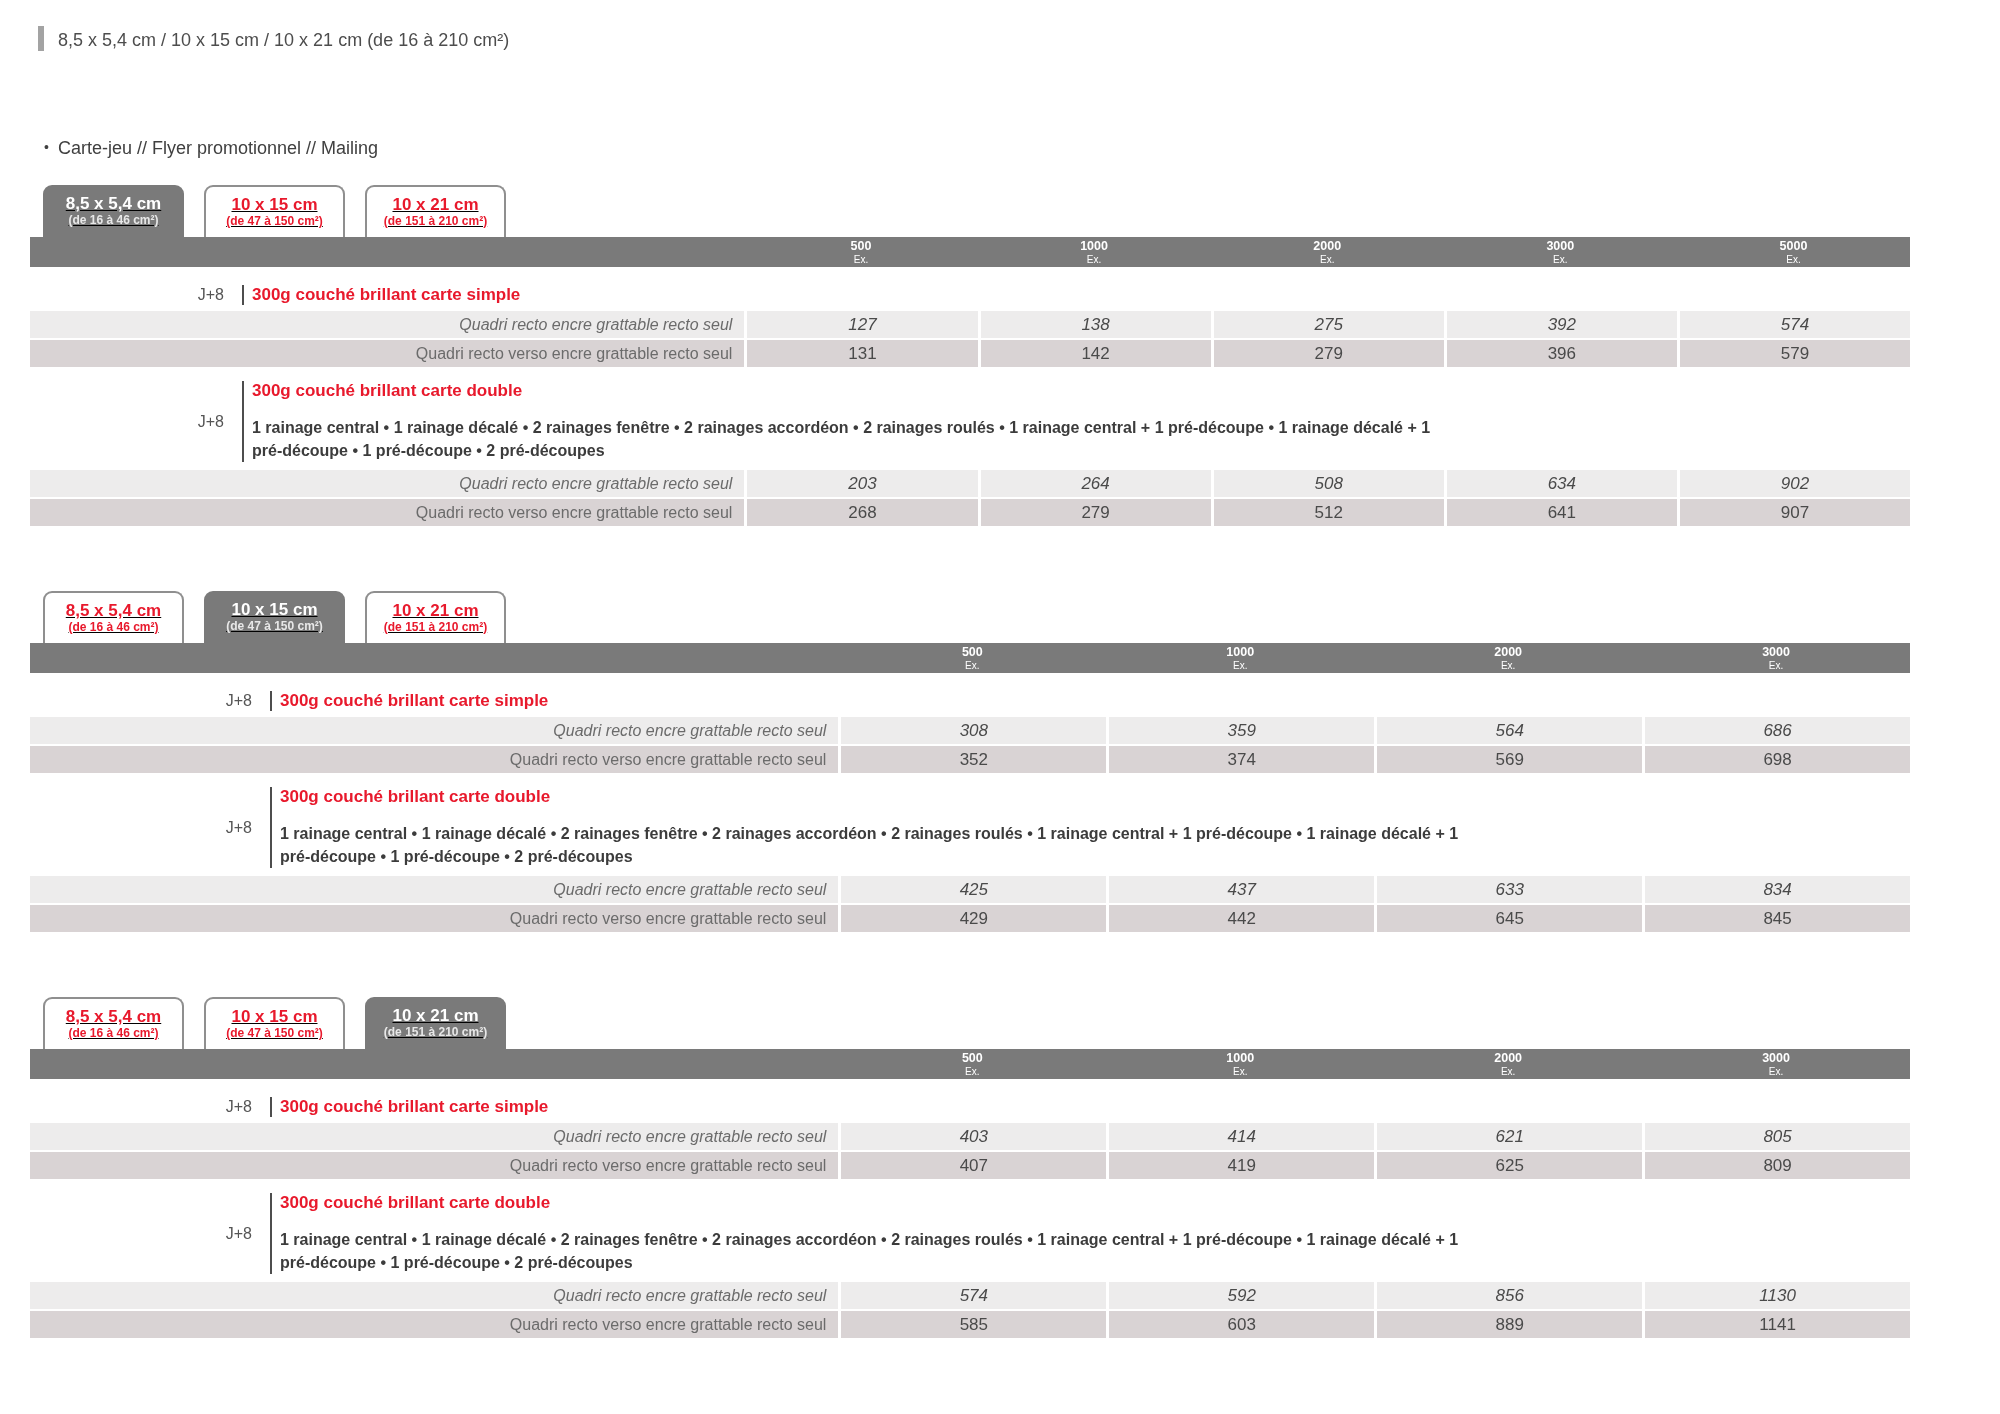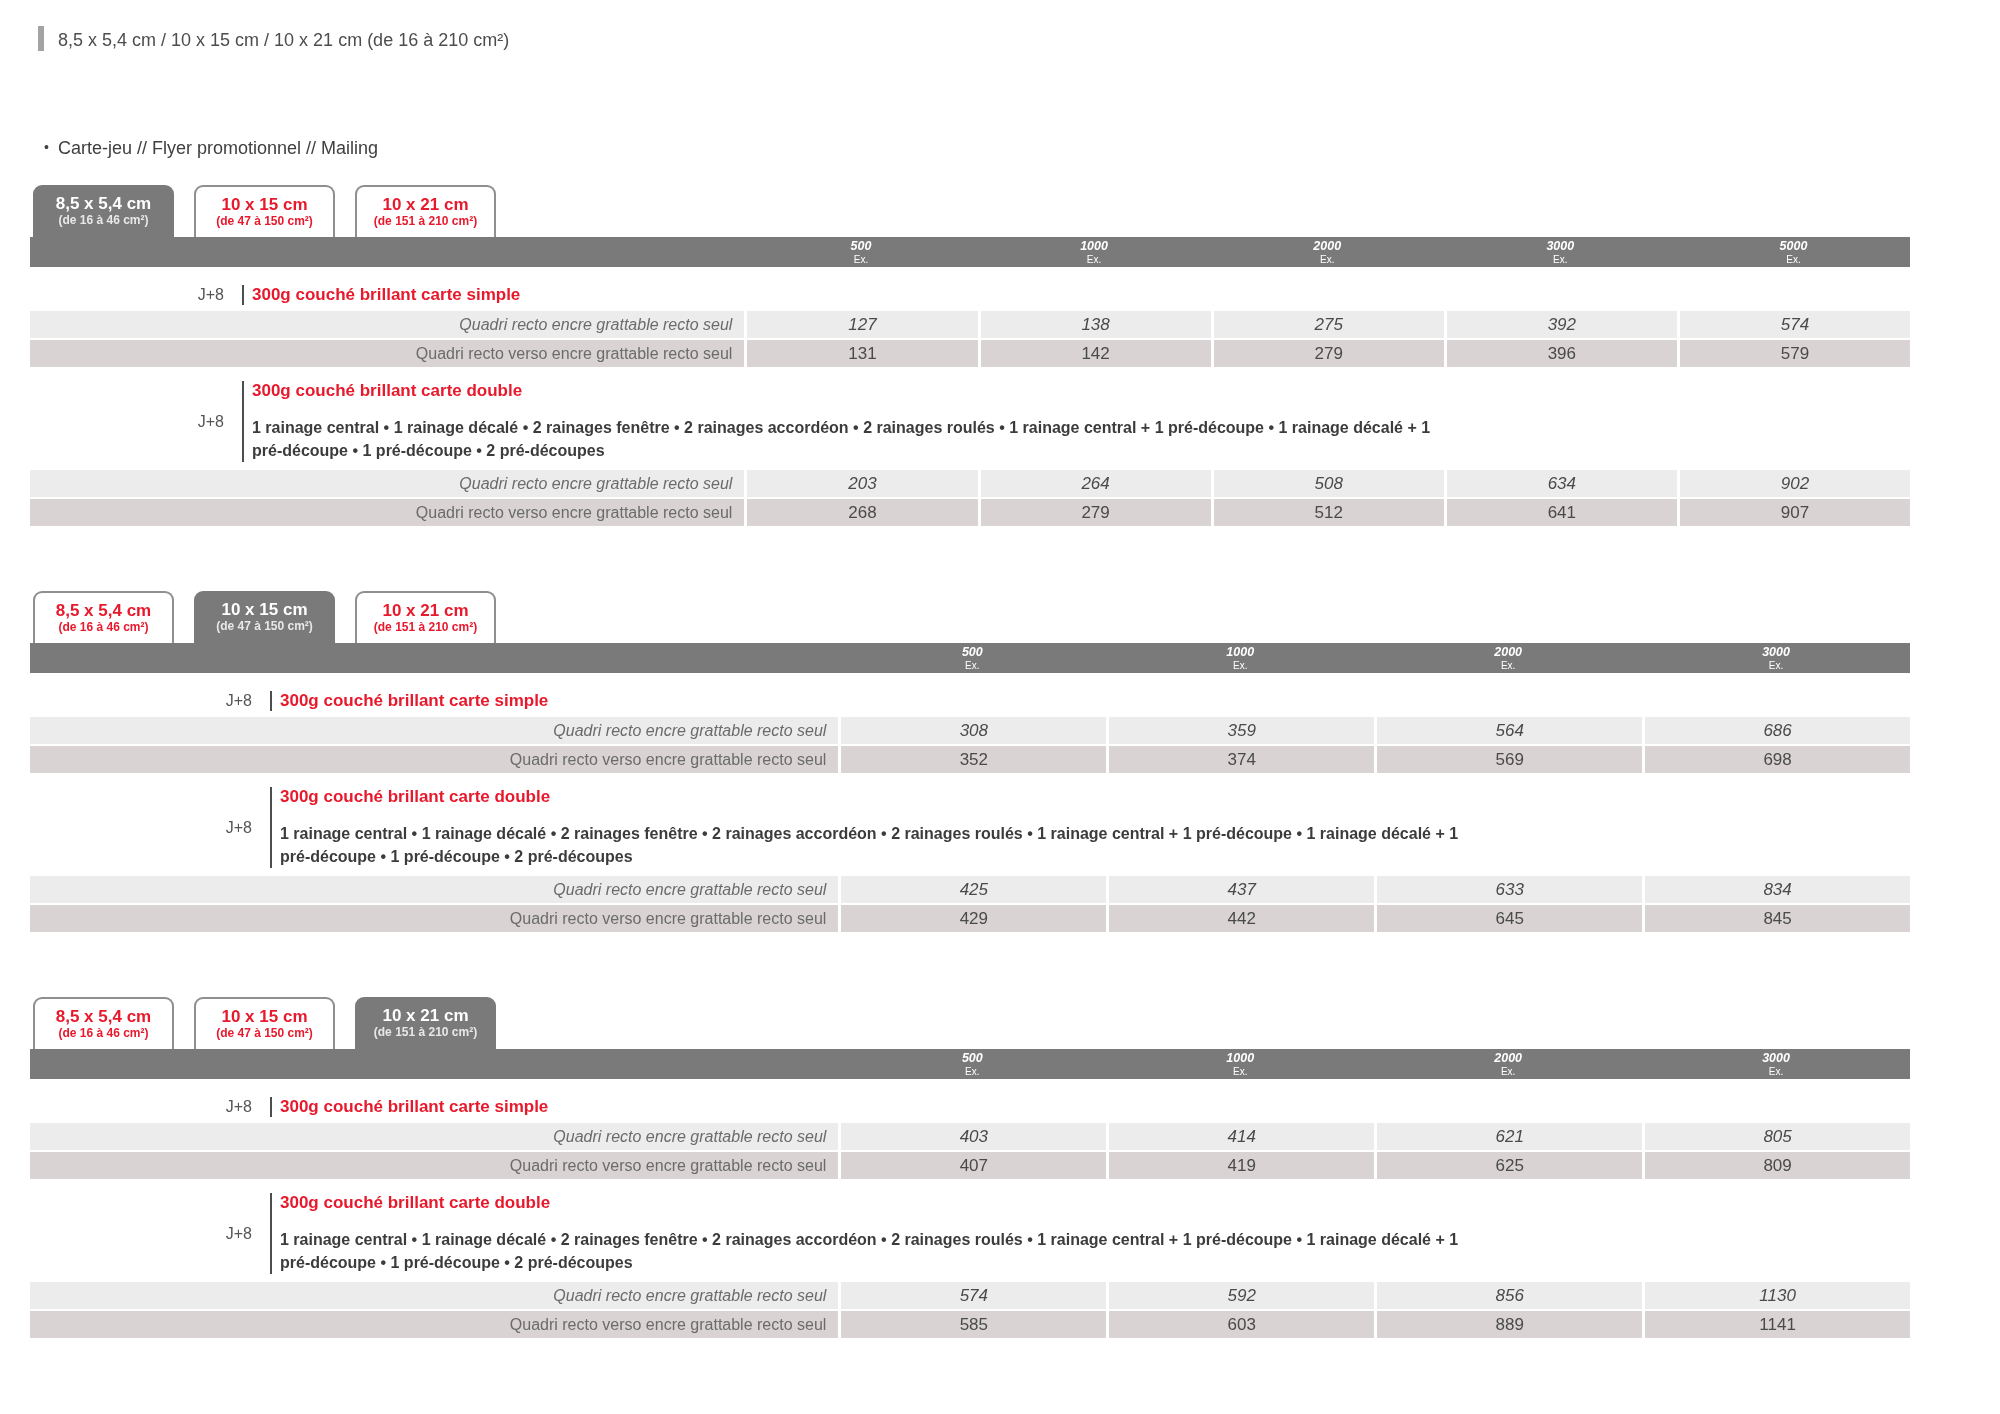--- a/index.html
+++ b/index.html
@@ -23,35 +23,35 @@
   .doc-header{position:absolute;top:26px;left:38px;border-left:6px solid #a3a3a3;padding-left:14px;}
   .doc-title{color:var(--accent-red);font-size:27px;font-weight:bold;letter-spacing:.5px;}
   .doc-subtitle{color:var(--subtitle-gray);font-size:23px;margin-top:3px;}
   .doc-formats{color:#4d4d4d;font-size:18px;margin-top:4px;}
   .doc-uses{position:absolute;top:138px;left:44px;color:#404040;font-size:18px;}
   .doc-uses .bullet{font-size:14px;vertical-align:2px;margin-right:4px;}
   
   .section{position:absolute;left:30px;width:1880px;}
   #section-1{top:185px;} #section-2{top:591px;} #section-3{top:997px;}
   
-  .tabs{display:flex;gap:20px;margin-left:3px;height:52px;align-items:flex-end;}
+  .tabs{display:flex;gap:20px;margin-left:13px;height:52px;align-items:flex-end;text-decoration:underline;}
   .tab{width:141px;height:52px;border-radius:9px 9px 0 0;display:flex;flex-direction:column;
        align-items:center;justify-content:center;line-height:1.15;cursor:pointer;}
   .tab .tab-size{font-size:17px;font-weight:bold;}
   .tab .tab-range{font-size:12px;font-weight:bold;}
   .tab.inactive{background:#fff;border:2px solid var(--border-gray);border-bottom:none;color:var(--accent-red);}
   .tab.active{background:var(--bar-gray);color:#fff;}
   .tab.active .tab-range{color:#e8e8e8;}
   
   .bar{height:30px;background:var(--bar-gray);display:flex;}
   .bar-spacer{flex:0 0 38%;}
   .s23 .bar-spacer{flex:0 0 43%;}
   .bar-cell{flex:1;display:flex;flex-direction:column;align-items:center;justify-content:center;
             color:#fff;padding-top:1px;}
-  .bar-cell .qty{font-size:12.5px;font-weight:bold;line-height:1.1;font-style:italic;}
+  .bar-cell .qty{font-size:12.5px;font-weight:bold;line-height:1.1;}
   .bar-cell .ex{font-size:10px;line-height:1.1;}
   
   .block{display:flex;align-items:center;margin-top:18px;}
   .block .delay{flex:0 0 212px;text-align:right;padding-right:18px;color:#555;font-size:16px;}
   .s23 .block .delay{flex:0 0 240px;}
   .block .vline{width:2px;align-self:stretch;background:#4d4d4d;}
   .block .block-content{padding-left:8px;max-width:1200px;}
   .block-title{color:var(--accent-red);font-size:17px;font-weight:bold;line-height:1.2;}
   .options{color:var(--text-dark);font-size:16px;font-weight:bold;line-height:1.42;margin-top:15px;}
   .block.dbl{margin-top:14px;}

